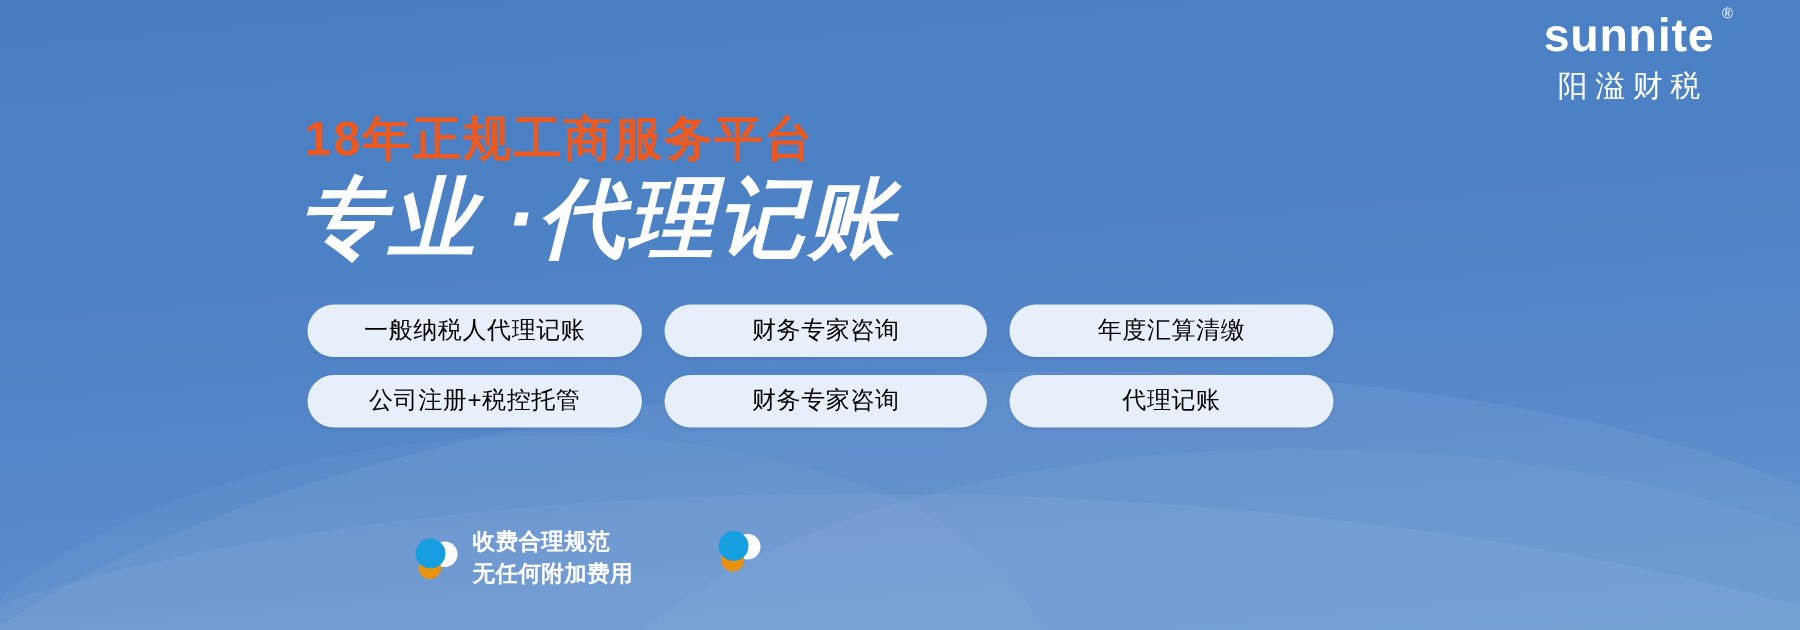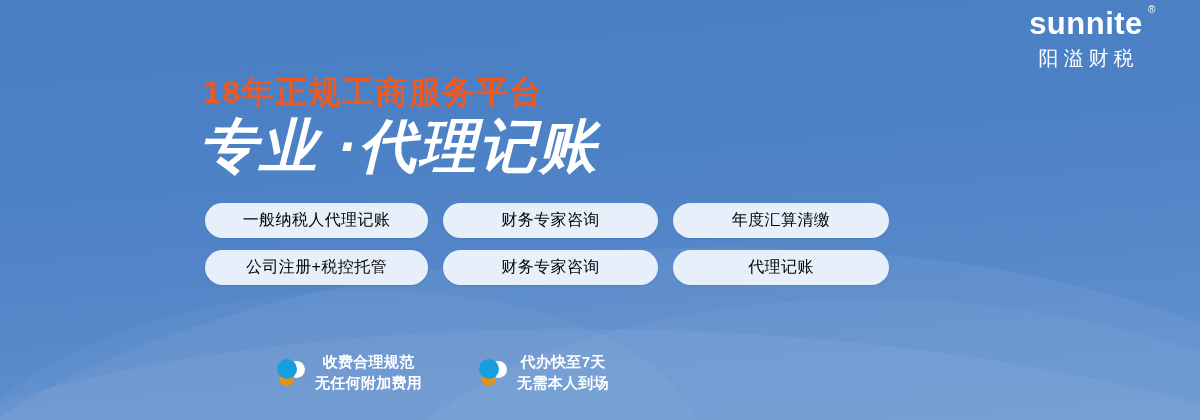--- a/index.html
+++ b/index.html
@@ -213,21 +213,20 @@
     background: #169fe0;
   }
 
   .feature-text {
     color: #ffffff;
     font-size: 15px;
     font-weight: 700;
     line-height: 1.42;
     letter-spacing: 0.3px;
     white-space: nowrap;
-    text-align: center;
   }
 </style>
 </head>
 <body>
 
 <div id="banner">
 
   <div class="wave wave-a"></div>
   <div class="wave wave-b"></div>
   <div class="wave wave-c"></div>
@@ -270,22 +269,18 @@
         <div>无任何附加费用</div>
       </div>
     </div>
 
     <div class="feature">
       <div class="feature-icon">
         <div class="dot-white"></div>
         <div class="dot-orange"></div>
         <div class="dot-blue"></div>
       </div>
-      <div class="feature-text">
-        <div>代办快至7天</div>
-        <div>无需本人到场</div>
-      </div>
     </div>
 
 
   </div>
 
 </div>
 
 </body></html>

